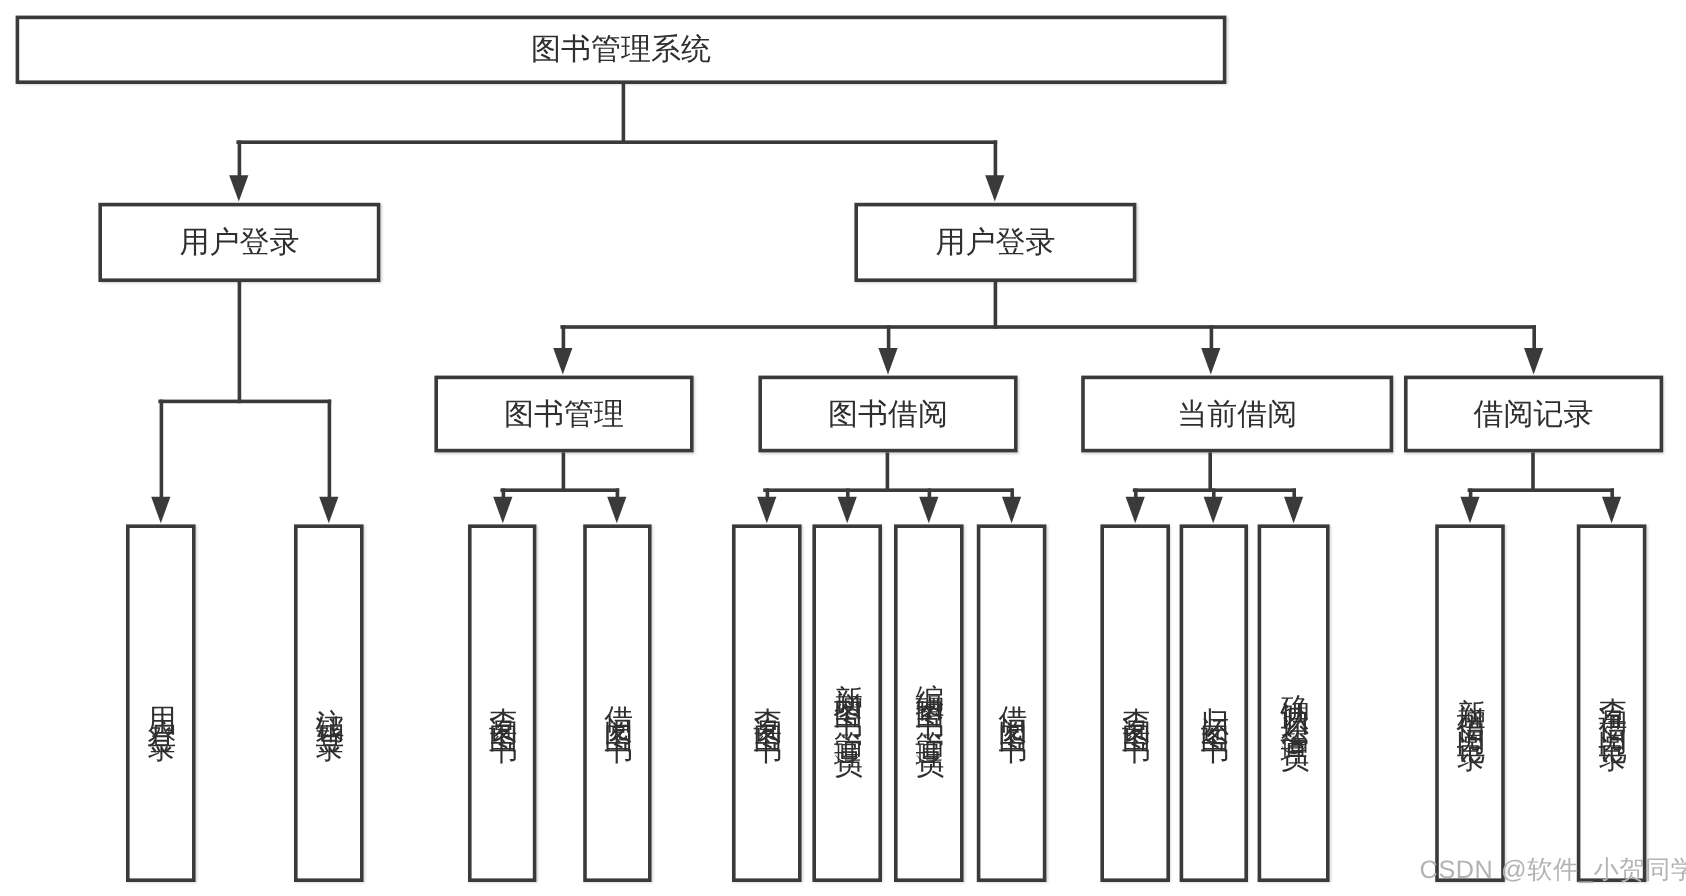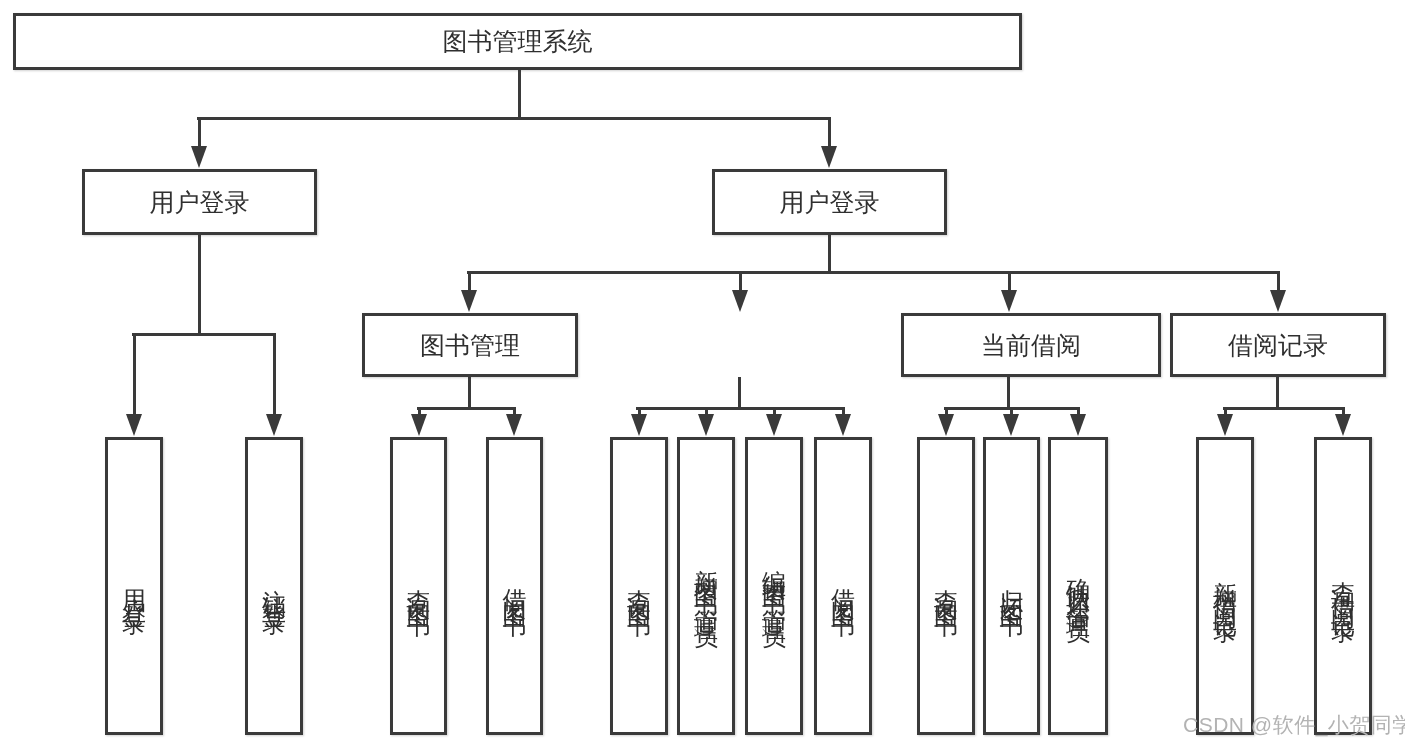--- a/index.html
+++ b/index.html
@@ -71,20 +71,23 @@
   <div class="tri" style="left:461px;top:290px"></div>
   <div class="v" style="left:739px;top:271px;height:21px"></div>
   <div class="tri" style="left:732px;top:290px"></div>
   <div class="v" style="left:1008px;top:271px;height:21px"></div>
   <div class="tri" style="left:1001px;top:290px"></div>
   <div class="v" style="left:1277px;top:271px;height:21px"></div>
   <div class="tri" style="left:1270px;top:290px"></div>
 
   <div class="node" style="left:362px;top:313px;width:216px;height:64px">
     <span class="hl">图书管理</span>
+  </div>
+  <div class="node" style="left:632px;top:313px;width:216px;height:64px">
+    <span class="hl">图书借阅</span>
   </div>
   <div class="node" style="left:901px;top:313px;width:260px;height:64px">
     <span class="hl">当前借阅</span>
   </div>
   <div class="node" style="left:1170px;top:313px;width:216px;height:64px">
     <span class="hl">借阅记录</span>
   </div>
 
   <div class="v" style="left:468px;top:377px;height:33px"></div>
   <div class="h" style="left:417px;top:407px;width:99px"></div>

